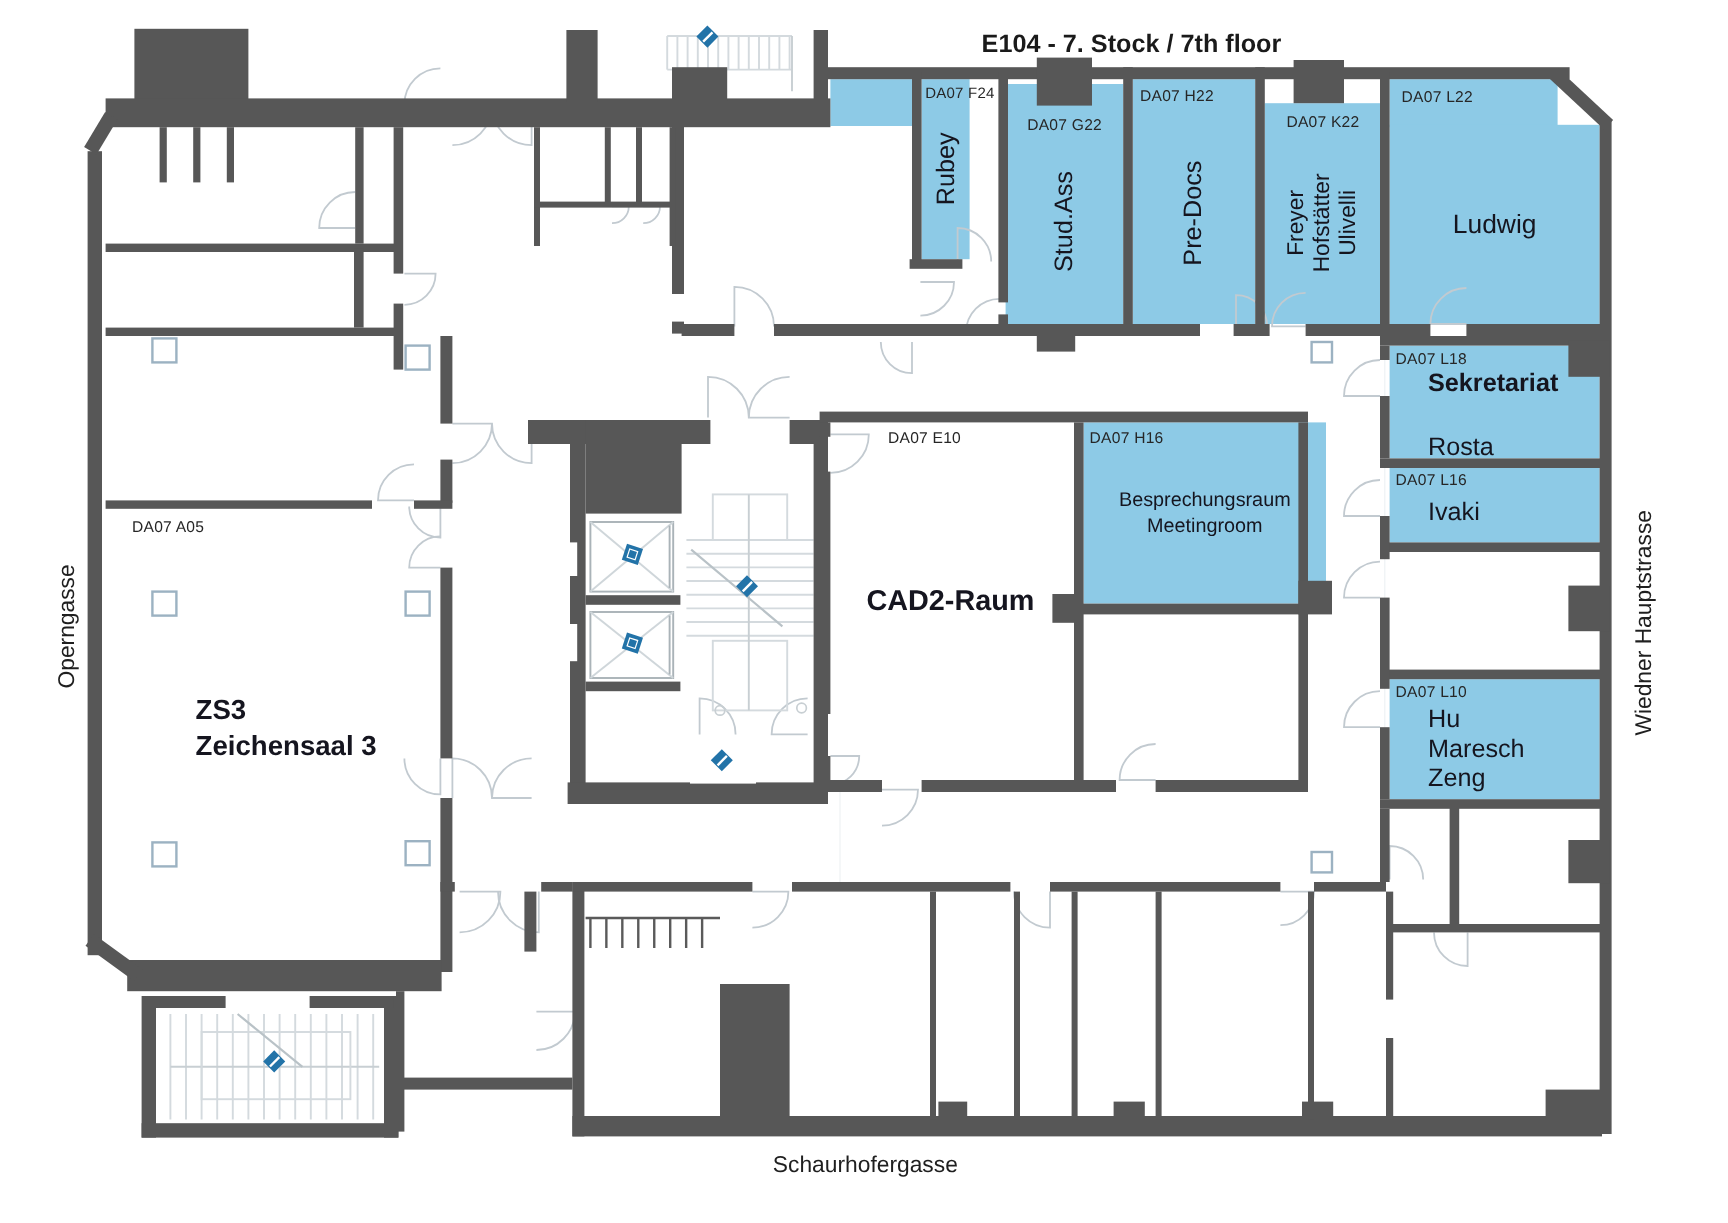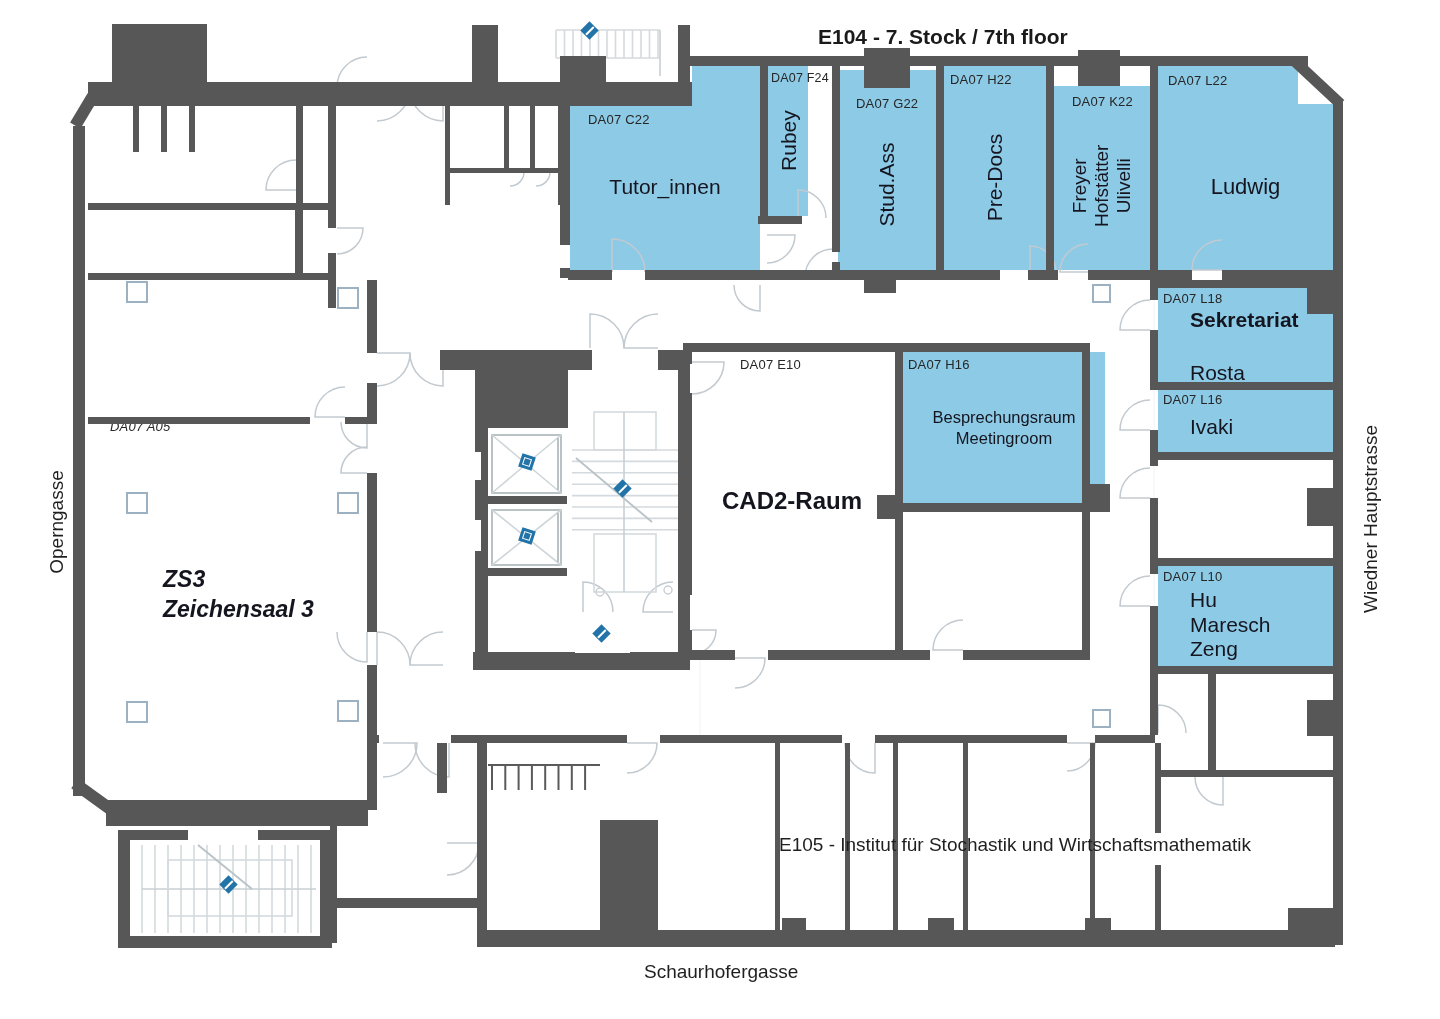--- a/index.html
+++ b/index.html
@@ -24,26 +24,20 @@
   .street{font-size:19px;color:#1f1f1f;}
   #banner{font-size:19px;color:#1f1f1f;text-align:center;}
   .b{font-weight:bold;}
 </style>
 </head>
 <body>
 
 <div id="canvas">
 
   <div class="lyr">
-    <div class="room hl" style="left:570px;top:103px;width:190px;height:167px;">
-      <span class="code" style="left:18px;top:9px;">DA07 C22</span>
-      <div class="cen">
-          <span class="nm">Tutor_innen</span>
-        </div>
-    </div>
     <div class="room hl" style="left:692px;top:66px;width:68px;height:39px;"></div>
 
     <div class="room hl" style="left:768px;top:66px;width:40px;height:150px;">
       <span class="code" style="left:3px;top:5px;font-size:12.5px;">DA07 F24</span>
       <div class="cen">
           <span class="nm vert">Rubey</span>
         </div>
     </div>
 
     <div class="room hl" style="left:838px;top:70px;width:98px;height:200px;">
@@ -104,21 +98,21 @@
         </div>
     </div>
 
     <div class="room" style="left:692px;top:352px;width:200px;height:298px;">
       <span class="code" style="left:48px;top:5px;">DA07 E10</span>
       <div class="cen">
           <span class="nm b" style="font-size:24px;">CAD2-Raum</span>
         </div>
     </div>
 
-    <div class="room" style="left:95px;top:413px;width:270px;height:380px;font-style:italic;">
+    <div class="room" style="left:95px;top:425px;width:270px;height:380px;">
       <span class="code" style="left:15px;top:6px;">DA07 A05</span>
       <span class="nm b" style="position:absolute;left:68px;top:152px;font-size:23px;line-height:1.3;">ZS3
 Zeichensaal 3</span>
     </div>
   </div>
 
   <svg class="lyr" id="lines" width="1440" height="1019" viewBox="0 0 1440 1019">
       <g>
         <path d="M 377 88 L 410 88 A 33 33 0 0 1 377 121" fill="none" stroke="#c2cad0" stroke-width="1.5"></path>
         <path d="M 443 88 L 443 121 A 33 33 0 0 1 410 88" fill="none" stroke="#c2cad0" stroke-width="1.5"></path>
@@ -378,15 +372,14 @@
       <div class="elv" style="left: 520px; top: 529px;">
         <span></span>
       </div>
     </div>
 
   <div class="lyr">
     <div class="lab" id="title" style="left:818px;top:25px;width:400px;">E104 - 7. Stock / 7th floor</div>
     <div class="lab street" style="left:-18px;top:511px;width:150px;text-align:center;transform:rotate(-90deg);">Operngasse</div>
     <div class="lab street" style="left:1251px;top:508px;width:240px;text-align:center;transform:rotate(-90deg);">Wiedner Hauptstrasse</div>
     <div class="lab street" style="left:644px;top:961px;">Schaurhofergasse</div>
-    <div class="lab" id="banner" style="left:695px;top:834px;width:640px;">E105 - Institut für Stochastik und Wirtschaftsmathematik</div>
   </div>
 </div>
 
 </body></html>

